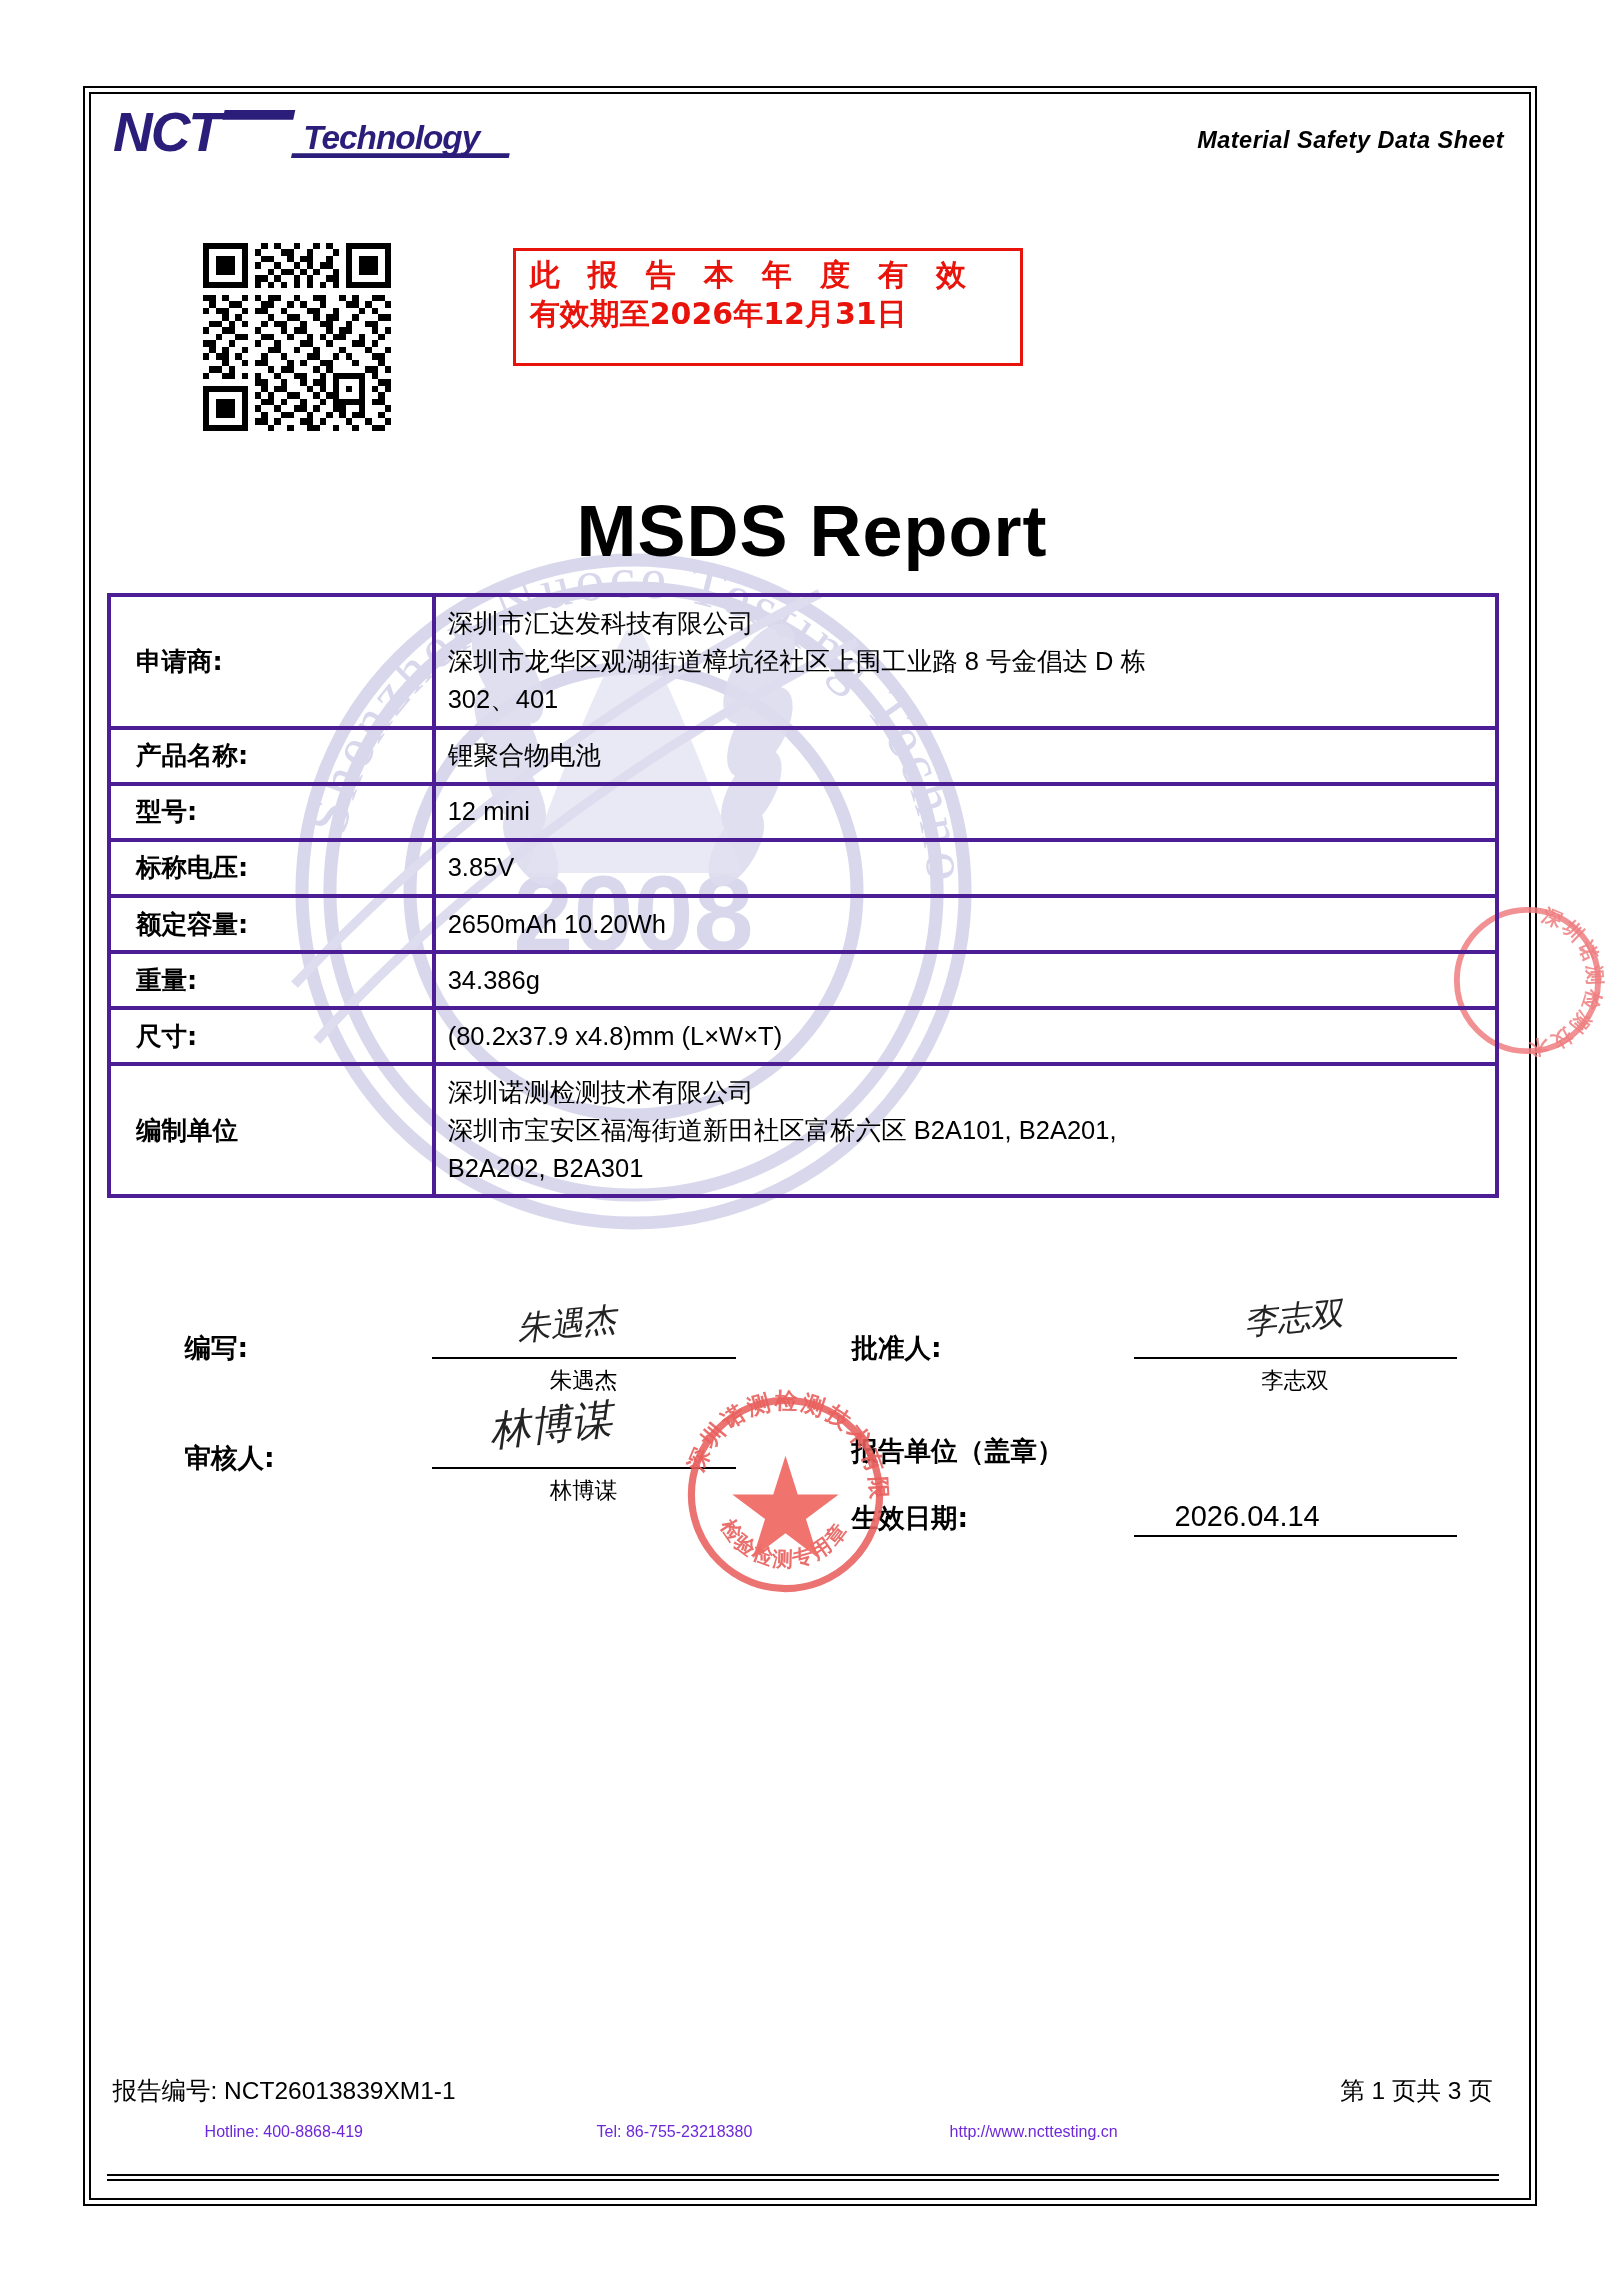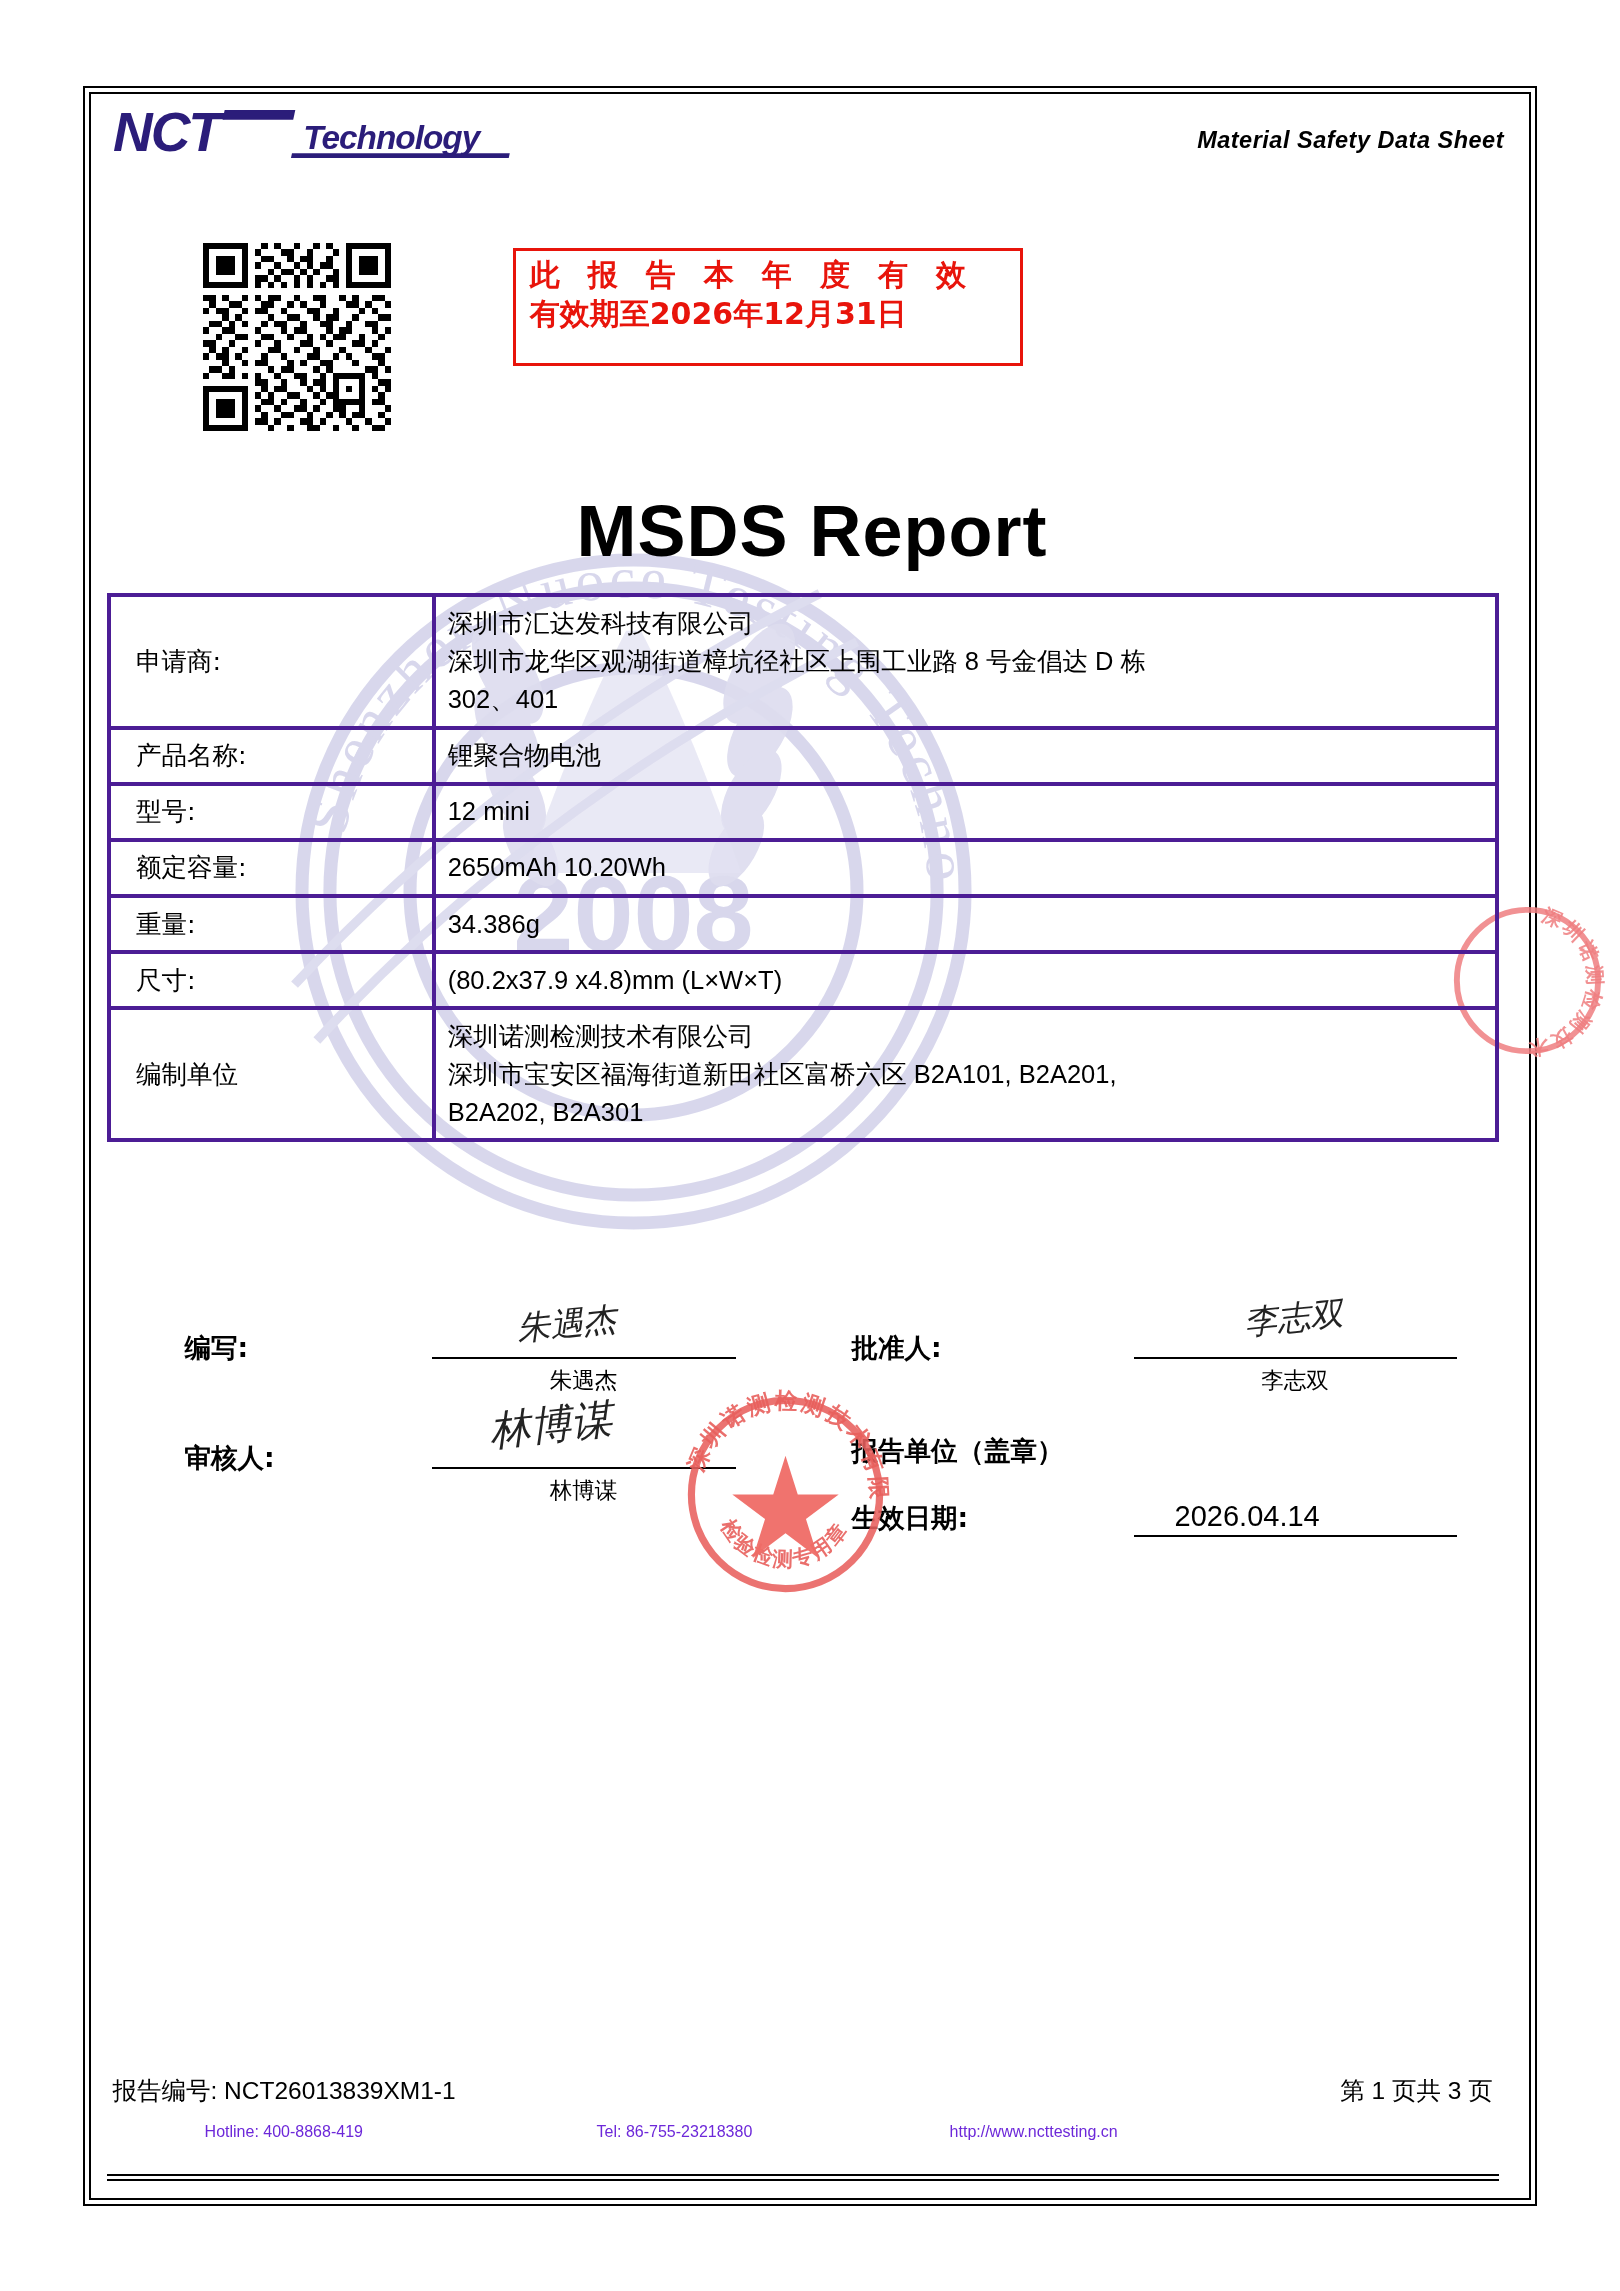--- a/index.html
+++ b/index.html
@@ -120,21 +120,21 @@
     border:4px solid #4c1d95;
     padding:6.9px 11.8px;
     font-size:25.5px;
     color:#000;
     vertical-align:middle;
     line-height:1.5;
     background:transparent;
   }
   #info-table td.lbl{
     width:284px;
-    font-weight:normal;
+    font-weight:bold;
     font-family:"DejaVu Sans","Liberation Sans",sans-serif;
     padding-left:25.5px;
   }
   #info-table td.val{
     font-family:"Liberation Sans","DejaVu Sans",sans-serif;
   }
   .val-line{display:block;white-space:nowrap;}
 
   
   #sign-block{
@@ -527,20 +527,26 @@
             <span class="val-line">锂聚合物电池</span>
           </td>
         </tr>
         <tr>
           <td class="lbl">型号:</td>
           <td class="val">
             <span class="val-line">12 mini</span>
           </td>
         </tr>
         <tr>
+          <td class="lbl">标称电压:</td>
+          <td class="val">
+            <span class="val-line">3.85V</span>
+          </td>
+        </tr>
+        <tr>
           <td class="lbl">额定容量:</td>
           <td class="val">
             <span class="val-line">2650mAh 10.20Wh</span>
           </td>
         </tr>
         <tr>
           <td class="lbl">重量:</td>
           <td class="val">
             <span class="val-line">34.386g</span>
           </td>

